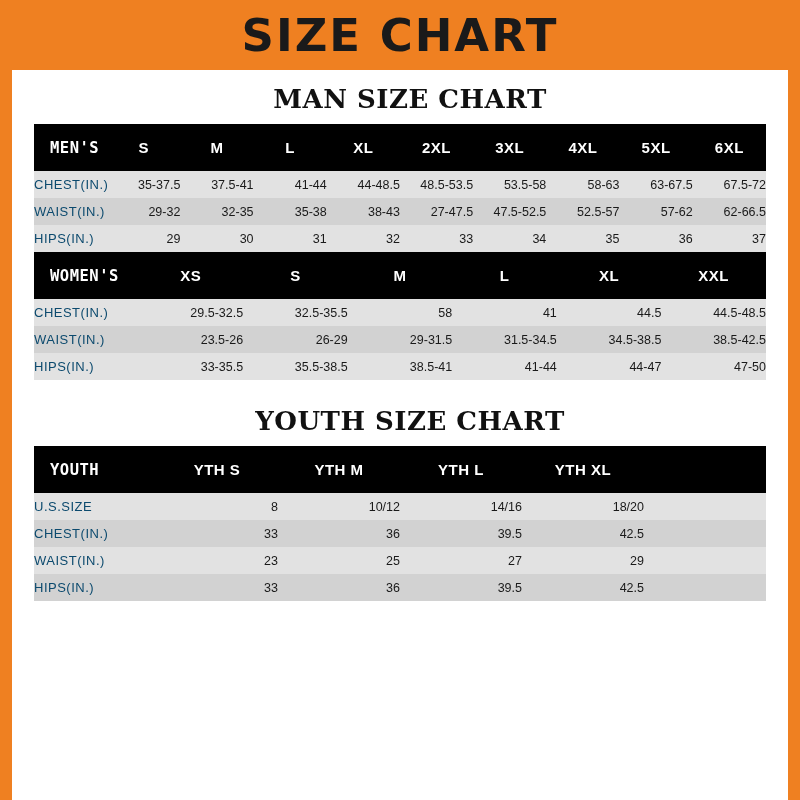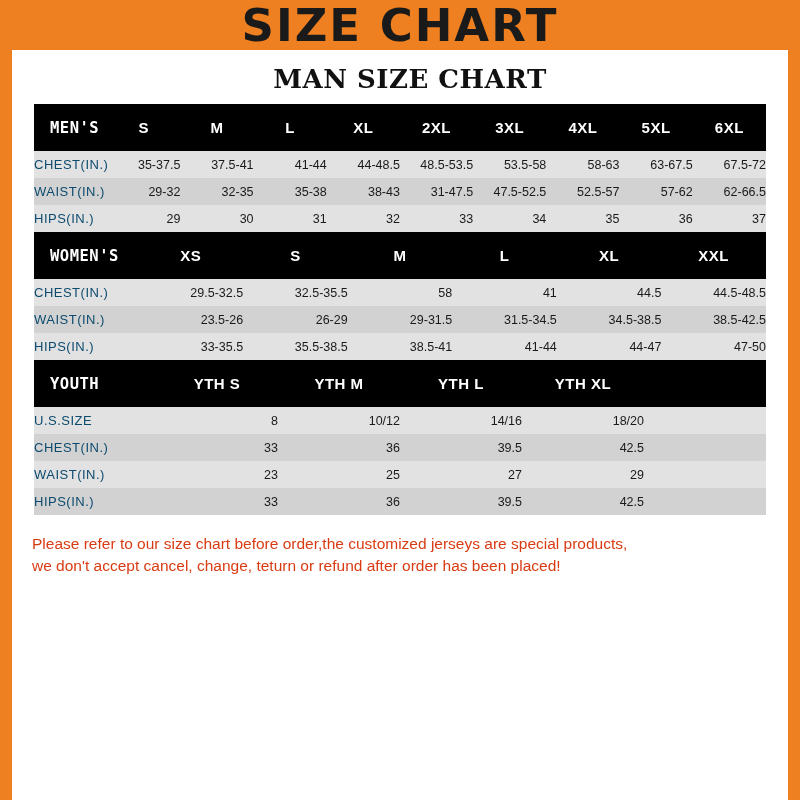--- a/index.html
+++ b/index.html
@@ -17,21 +17,21 @@
     width: 800px;
     height: 800px;
     position: relative;
     background: #fff;
     box-sizing: border-box;
     border-left: 12px solid #ef8021;
     border-right: 12px solid #ef8021;
   }
   .banner {
     background: #ef8021;
-    height: 50px;
+    height: 70px;
     display: flex;
     align-items: center;
     justify-content: center;
     margin-left: -12px;
     margin-right: -12px;
   }
   .banner-title {
     font-family: "DejaVu Sans", sans-serif;
     font-weight: bold;
     font-size: 45px;
@@ -133,21 +133,21 @@
         <td>58-63</td>
         <td>63-67.5</td>
         <td>67.5-72</td>
       </tr>
       <tr class="row-b">
         <td class="label-col">WAIST(IN.)</td>
         <td>29-32</td>
         <td>32-35</td>
         <td>35-38</td>
         <td>38-43</td>
-        <td>31-47.5</td>
+        <td>27-47.5</td>
         <td>47.5-52.5</td>
         <td>52.5-57</td>
         <td>57-62</td>
         <td>62-66.5</td>
       </tr>
       <tr class="row-a">
         <td class="label-col">HIPS(IN.)</td>
         <td>29</td>
         <td>30</td>
         <td>31</td>
@@ -197,20 +197,21 @@
         <td>33-35.5</td>
         <td>35.5-38.5</td>
         <td>38.5-41</td>
         <td>41-44</td>
         <td>44-47</td>
         <td>47-50</td>
       </tr>
     </tbody>
   </table>
 
+  <div class="section-title youth-title">YOUTH SIZE CHART</div>
   <table class="chart">
     <thead>
       <tr>
         <th class="label-col">YOUTH</th>
         <th>YTH S</th>
         <th>YTH M</th>
         <th>YTH L</th>
         <th>YTH XL</th>
         <th></th>
       </tr>
@@ -244,18 +245,14 @@
         <td class="label-col">HIPS(IN.)</td>
         <td>33</td>
         <td>36</td>
         <td>39.5</td>
         <td>42.5</td>
         <td></td>
       </tr>
     </tbody>
   </table>
 
-  <div class="footnote">
-    <div>Please refer to our size chart before order,the customized jerseys are special products,</div>
-    <div>we don't accept cancel, change, teturn or refund after order has been placed!</div>
-  </div>
 
 </div>
 
 </body></html>

